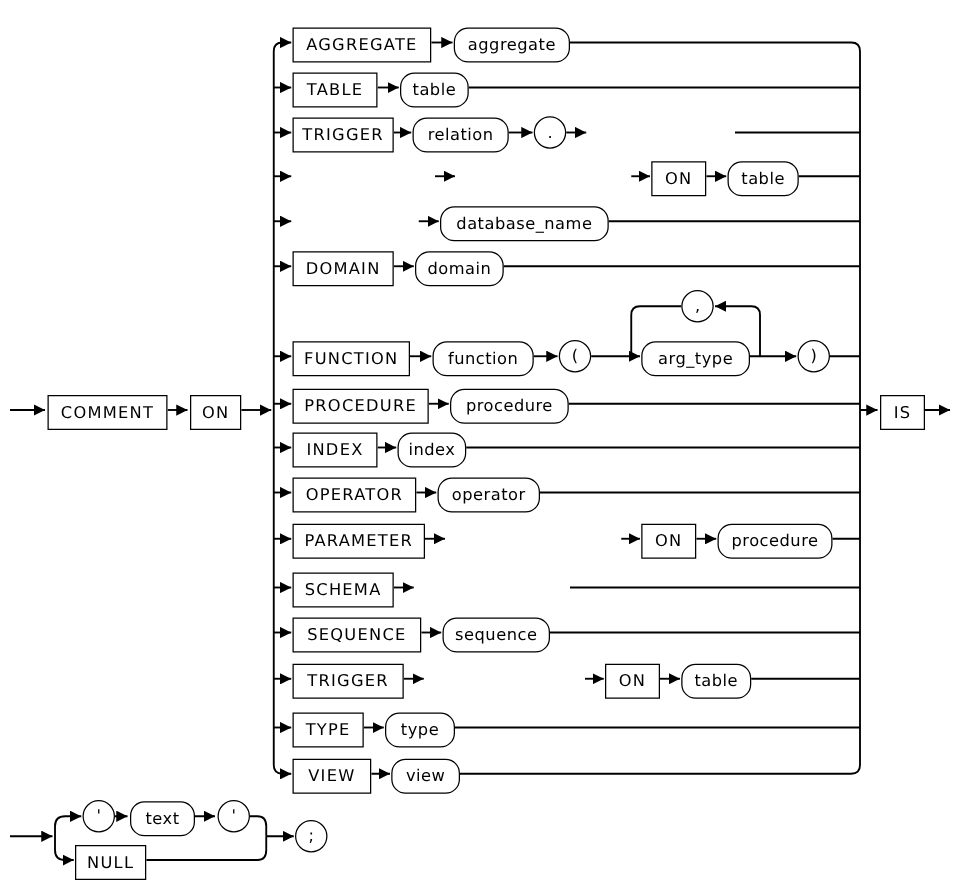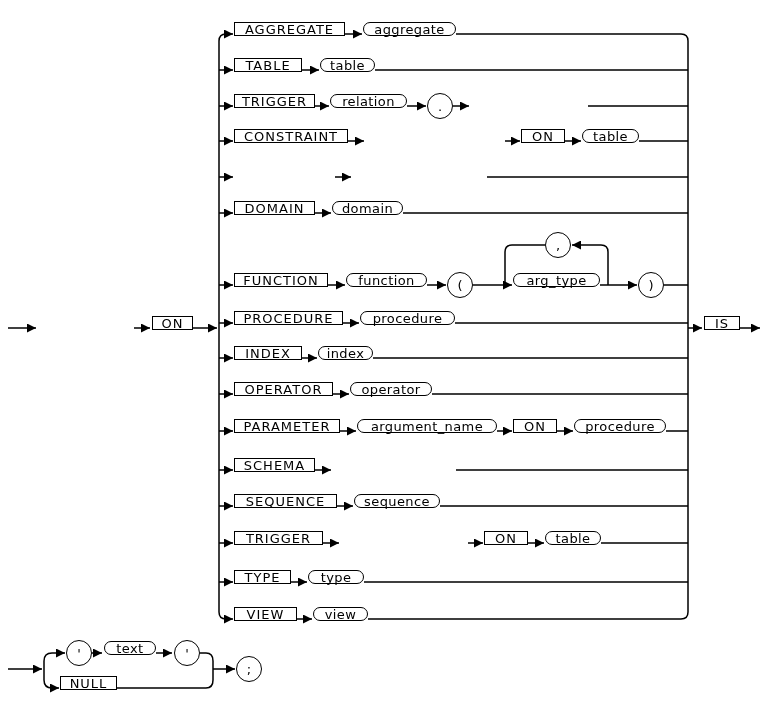--- a/index.html
+++ b/index.html
@@ -1,19 +1,19 @@
 <!DOCTYPE html>
 <html><head>
 <meta charset="utf-8">
 <style>
   html,body{margin:0;padding:0;background:#fff}
   .canvas{position:relative;width:766px;height:710px;background:#fff;
           font-family:"DejaVu Sans",sans-serif;color:#000;overflow:hidden}
   svg.wires{position:absolute;left:0;top:0}
-  .node{position:absolute;height:14px;box-sizing:border-box;border:1.5px solid #000;
+  .node{position:absolute;height:28px;box-sizing:border-box;border:1.5px solid #000;
         background:#fff;display:flex;align-items:center;justify-content:center;
         font-size:13px;line-height:1;white-space:nowrap}
   .kw{letter-spacing:1px}
   .nt{border-radius:11.5px;letter-spacing:.4px}
   .circle{width:26px;height:26px;border-radius:50%}
 </style>
 </head>
 <body>
 
 <div class="canvas">
@@ -93,37 +93,38 @@
       <path d="M52,653 H65" marker-end="url(#ah)"></path>
       <path d="M52,688 H59" marker-end="url(#ah)"></path>
       <path d="M92,653 H102" marker-end="url(#ah)"></path>
       <path d="M156,653 H172" marker-end="url(#ah)"></path>
       <path d="M200,653 H206 Q213,653 213,661 V669"></path>
       <path d="M117,688 H206 Q213,688 213,680 V669"></path>
       <path d="M213,669 H235" marker-end="url(#ah)"></path>
     </g>
   </svg>
 
+  <div class="node kw" style="left:38px;top:316px;width:96px">COMMENT</div>
   <div class="node kw" style="left:152px;top:316px;width:41px">ON</div>
   <div class="node kw" style="left:704px;top:316px;width:36px">IS</div>
 
   <div class="node kw" style="left:234px;top:22px;width:111px">AGGREGATE</div>
   <div class="node nt" style="left:363px;top:22px;width:93px">aggregate</div>
 
   <div class="node kw" style="left:234px;top:58px;width:68px">TABLE</div>
   <div class="node nt" style="left:320px;top:58px;width:55px">table</div>
 
   <div class="node kw" style="left:234px;top:94px;width:81px">TRIGGER</div>
   <div class="node nt" style="left:330px;top:94px;width:77px">relation</div>
   <div class="node circle" style="left:427px;top:93px">.</div>
 
-  <div class="node kw" style="left:234px;top:129px;width:114px">CONSTRAINT</div>
   <div class="node kw" style="left:521px;top:129px;width:44px">ON</div>
   <div class="node nt" style="left:582px;top:129px;width:57px">table</div>
 
+  <div class="node nt" style="left:352px;top:165px;width:135px">database_name</div>
 
   <div class="node kw" style="left:234px;top:201px;width:81px">DOMAIN</div>
   <div class="node nt" style="left:332px;top:201px;width:71px">domain</div>
 
   <div class="node kw" style="left:234px;top:273px;width:94px">FUNCTION</div>
   <div class="node nt" style="left:346px;top:273px;width:81px">function</div>
   <div class="node circle" style="left:447px;top:272px">(</div>
   <div class="node nt" style="left:513px;top:273px;width:87px">arg_type</div>
   <div class="node circle" style="left:638px;top:272px">)</div>
   <div class="node circle" style="left:545px;top:232px">,</div>
@@ -131,21 +132,20 @@
   <div class="node kw" style="left:234px;top:311px;width:109px">PROCEDURE</div>
   <div class="node nt" style="left:360px;top:311px;width:95px">procedure</div>
 
   <div class="node kw" style="left:234px;top:346px;width:68px">INDEX</div>
   <div class="node nt" style="left:318px;top:346px;width:55px">index</div>
 
   <div class="node kw" style="left:234px;top:382px;width:99px">OPERATOR</div>
   <div class="node nt" style="left:350px;top:382px;width:82px">operator</div>
 
   <div class="node kw" style="left:234px;top:419px;width:106px">PARAMETER</div>
-  <div class="node nt" style="left:357px;top:419px;width:140px">argument_name</div>
   <div class="node kw" style="left:513px;top:419px;width:44px">ON</div>
   <div class="node nt" style="left:574px;top:419px;width:92px">procedure</div>
 
   <div class="node kw" style="left:234px;top:458px;width:81px">SCHEMA</div>
 
   <div class="node kw" style="left:234px;top:494px;width:103px">SEQUENCE</div>
   <div class="node nt" style="left:354px;top:494px;width:86px">sequence</div>
 
   <div class="node kw" style="left:234px;top:531px;width:89px">TRIGGER</div>
   <div class="node kw" style="left:484px;top:531px;width:44px">ON</div>

